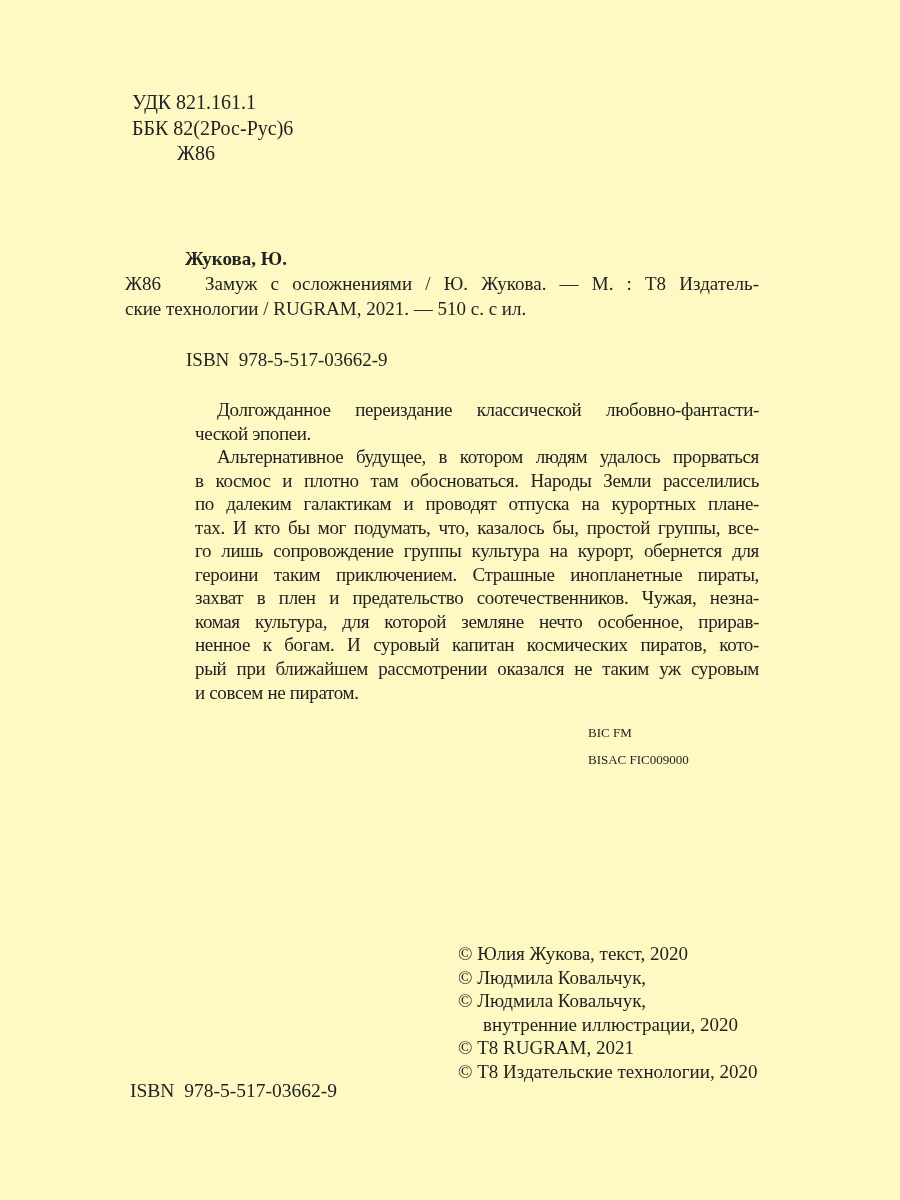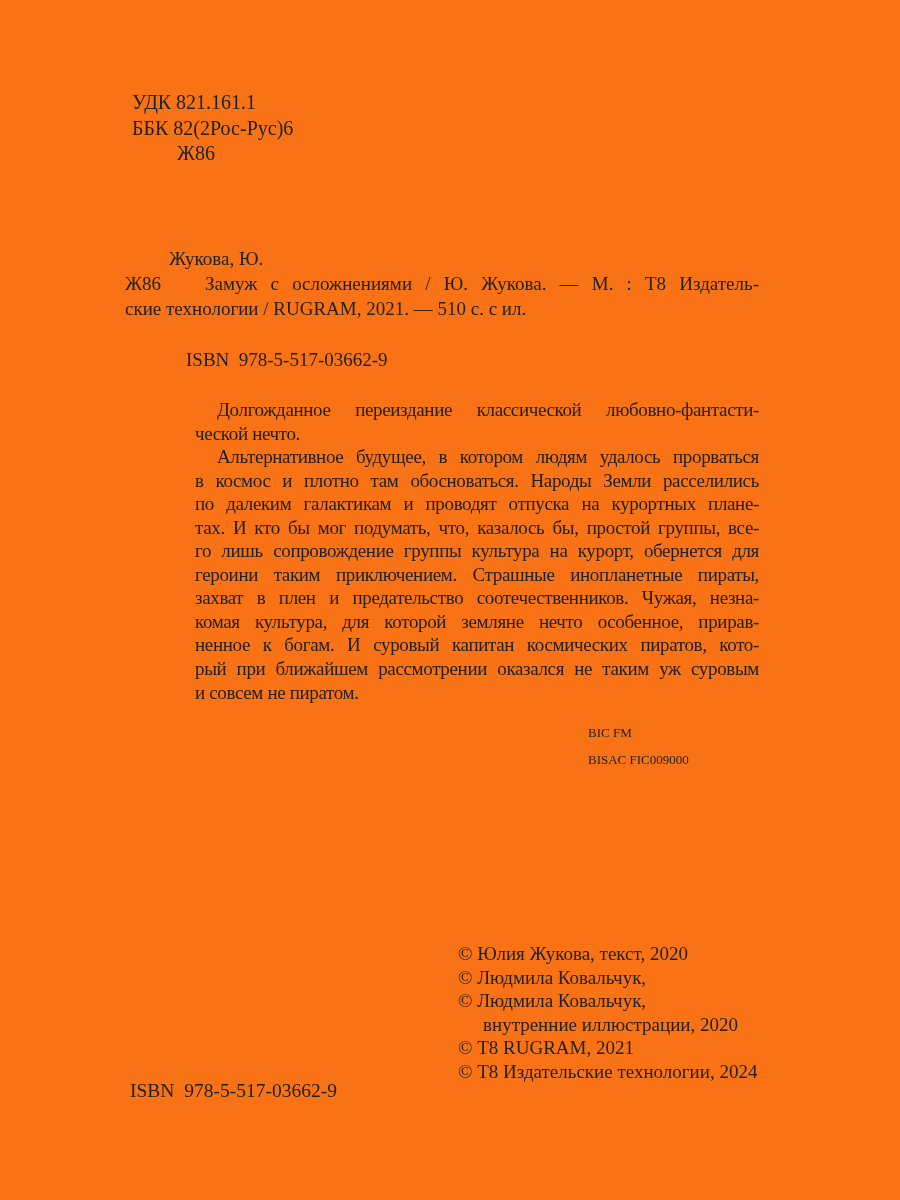--- a/index.html
+++ b/index.html
@@ -1,34 +1,34 @@
 <!DOCTYPE html>
 <html><head>
 <meta charset="utf-8">
 <style>
   html, body { margin: 0; padding: 0; background: #e8e8e8; }
   .page {
     position: relative;
     width: 900px;
     height: 1200px;
     margin: 0 auto;
-    background: #f97316;
+    background: #fef9c3;
     color: #222222;
     font-family: "Liberation Serif", "DejaVu Serif", serif;
     overflow: hidden;
   }
   .blk { position: absolute; }
 
   
   .classification { left: 132px; top: 90px; font-size: 20px; line-height: 25.5px; }
   .classification .mark-line { text-indent: 45px; }
 
   
   .catalog { left: 125px; top: 246px; width: 634px; font-size: 19px; line-height: 25px; }
-  .catalog .author { margin-left: 44px; font-weight: normal; }
+  .catalog .author { margin-left: 60px; font-weight: bold; }
   .catalog .cat-line1 { display: flex; }
   .catalog .cat-mark { flex: 0 0 80px; }
   .catalog .cat-text { flex: 1 1 auto; text-align: justify; text-align-last: justify; }
   .catalog .cat-line2 { }
 
   .isbn-top { left: 186px; top: 349px; font-size: 19px; }
 
   
   .annotation {
     left: 184px; top: 398px; width: 575px;
@@ -62,21 +62,21 @@
       <span class="cat-mark">Ж86</span>
       <span class="cat-text">Замуж с осложнениями / Ю. Жукова. — М. : Т8 Издатель-</span>
     </div>
     <div class="cat-line2">ские технологии / RUGRAM, 2021. — 510 с. с ил.</div>
   </div>
 
   <div class="blk isbn-top">ISBN&nbsp; 978-5-517-03662-9</div>
 
   <div class="blk annotation">
     <div class="aline just ind">Долгожданное переиздание классической любовно-фантасти-</div>
-    <div class="aline">ческой нечто.</div>
+    <div class="aline">ческой эпопеи.</div>
     <div class="aline just ind">Альтернативное будущее, в котором людям удалось прорваться</div>
     <div class="aline just">в космос и плотно там обосноваться. Народы Земли расселились</div>
     <div class="aline just">по далеким галактикам и проводят отпуска на курортных плане-</div>
     <div class="aline just">тах. И кто бы мог подумать, что, казалось бы, простой группы, все-</div>
     <div class="aline just">го лишь сопровождение группы культура на курорт, обернется для</div>
     <div class="aline just">героини таким приключением. Страшные инопланетные пираты,</div>
     <div class="aline just">захват в плен и предательство соотечественников. Чужая, незна-</div>
     <div class="aline just">комая культура, для которой земляне нечто особенное, прирав-</div>
     <div class="aline just">ненное к богам. И суровый капитан космических пиратов, кото-</div>
     <div class="aline just">рый при ближайшем рассмотрении оказался не таким уж суровым</div>
@@ -87,18 +87,18 @@
     <div>BIC FM</div>
     <div>BISAC FIC009000</div>
   </div>
 
   <div class="blk copyright">
     <div class="cline">© Юлия Жукова, текст, 2020</div>
     <div class="cline">© Людмила Ковальчук,</div>
     <div class="cline">© Людмила Ковальчук,</div>
     <div class="cline ind2">внутренние иллюстрации, 2020</div>
     <div class="cline">© Т8 RUGRAM, 2021</div>
-    <div class="cline">© Т8 Издательские технологии, 2024</div>
+    <div class="cline">© Т8 Издательские технологии, 2020</div>
   </div>
 
   <div class="blk isbn-bottom">ISBN&nbsp; 978-5-517-03662-9</div>
 
 </div>
 
 </body></html>

